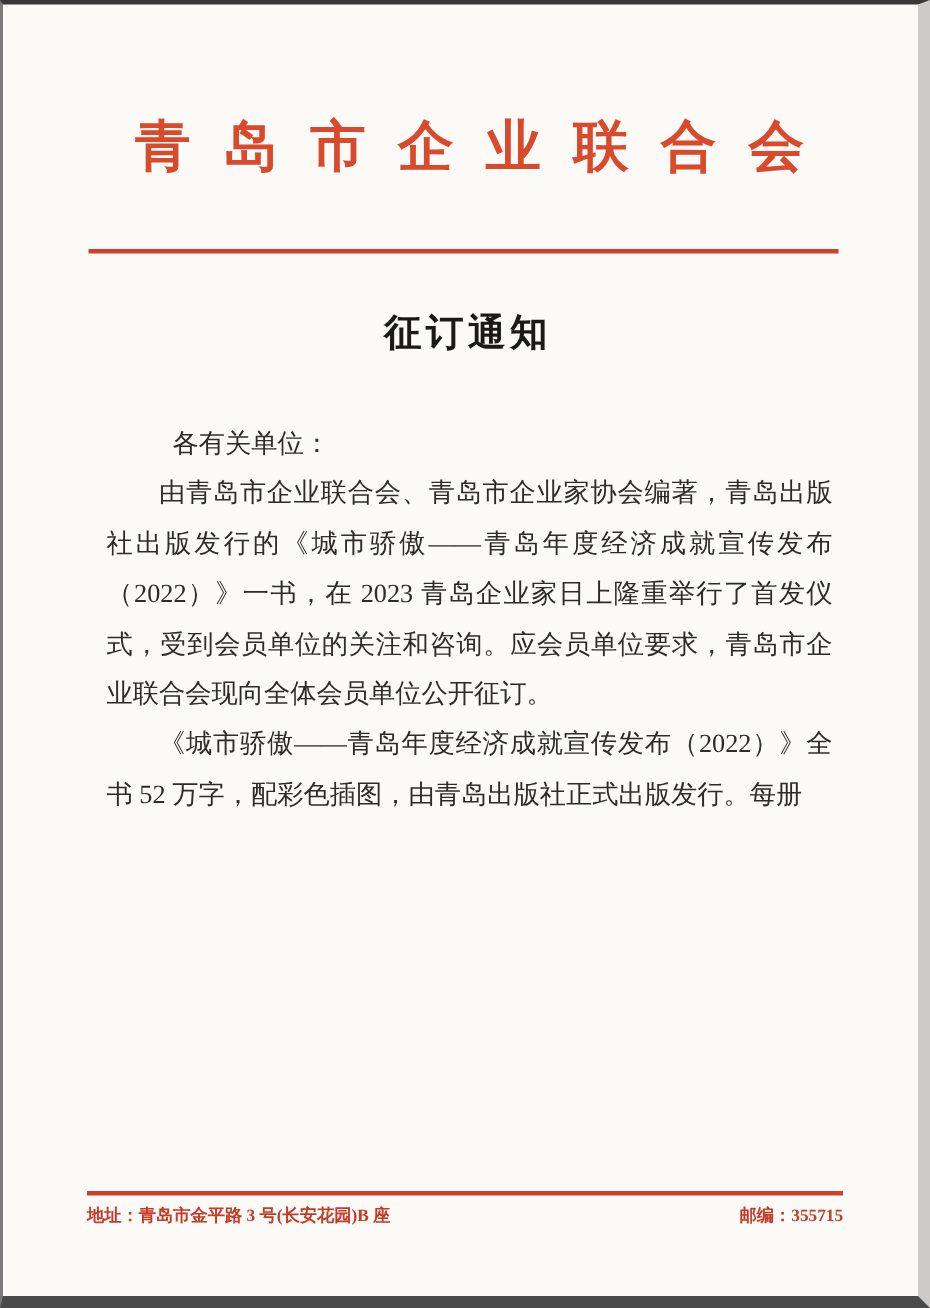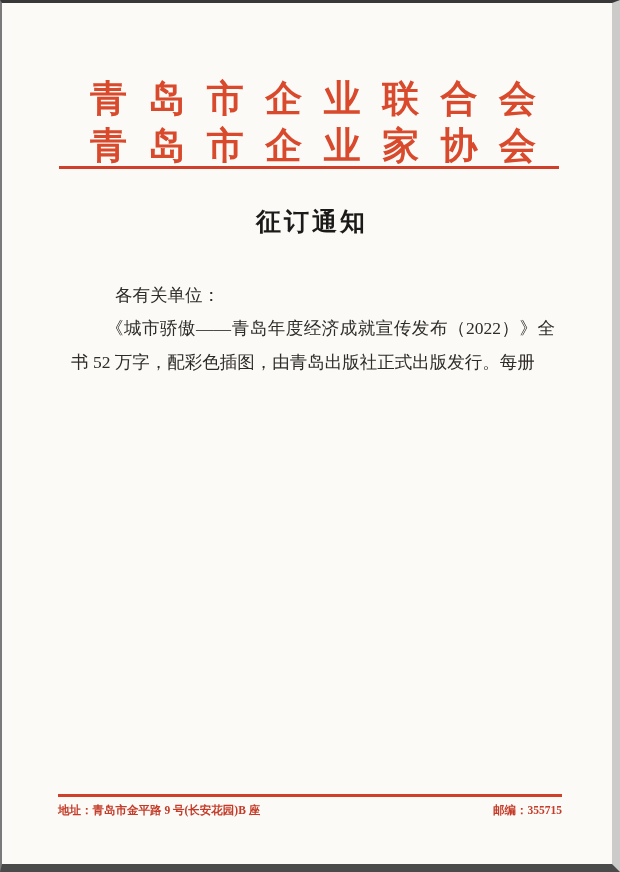--- a/index.html
+++ b/index.html
@@ -102,33 +102,33 @@
   }
 </style>
 </head>
 <body>
 
 <div class="scan-canvas">
   <div class="page">
 
     <div class="org-header">
       <span class="org-line">青岛市企业联合会</span>
-      <span class="org-line">青岛市企业家协会</span>
     </div>
 
     <div class="header-rule"></div>
 
     <div class="notice-title">征订通知</div>
 
     <div class="doc-body">
       <p class="salutation">各有关单位：</p>
+      <p>由青岛市企业联合会、青岛市企业家协会编著，青岛出版社出版发行的《城市骄傲——青岛年度经济成就宣传发布（2022）》一书，在 2023 青岛企业家日上隆重举行了首发仪式，受到会员单位的关注和咨询。应会员单位要求，青岛市企业联合会现向全体会员单位公开征订。</p>
       <p>《城市骄傲——青岛年度经济成就宣传发布（2022）》全书 52 万字，配彩色插图，由青岛出版社正式出版发行。每册</p>
     </div>
 
     <div class="footer-rule"></div>
 
     <div class="doc-footer">
-      <span>地址：青岛市金平路 9 号(长安花园)B 座</span>
+      <span>地址：青岛市金平路 3 号(长安花园)B 座</span>
       <span>邮编：355715</span>
     </div>
 
   </div>
 </div>
 
 </body></html>

